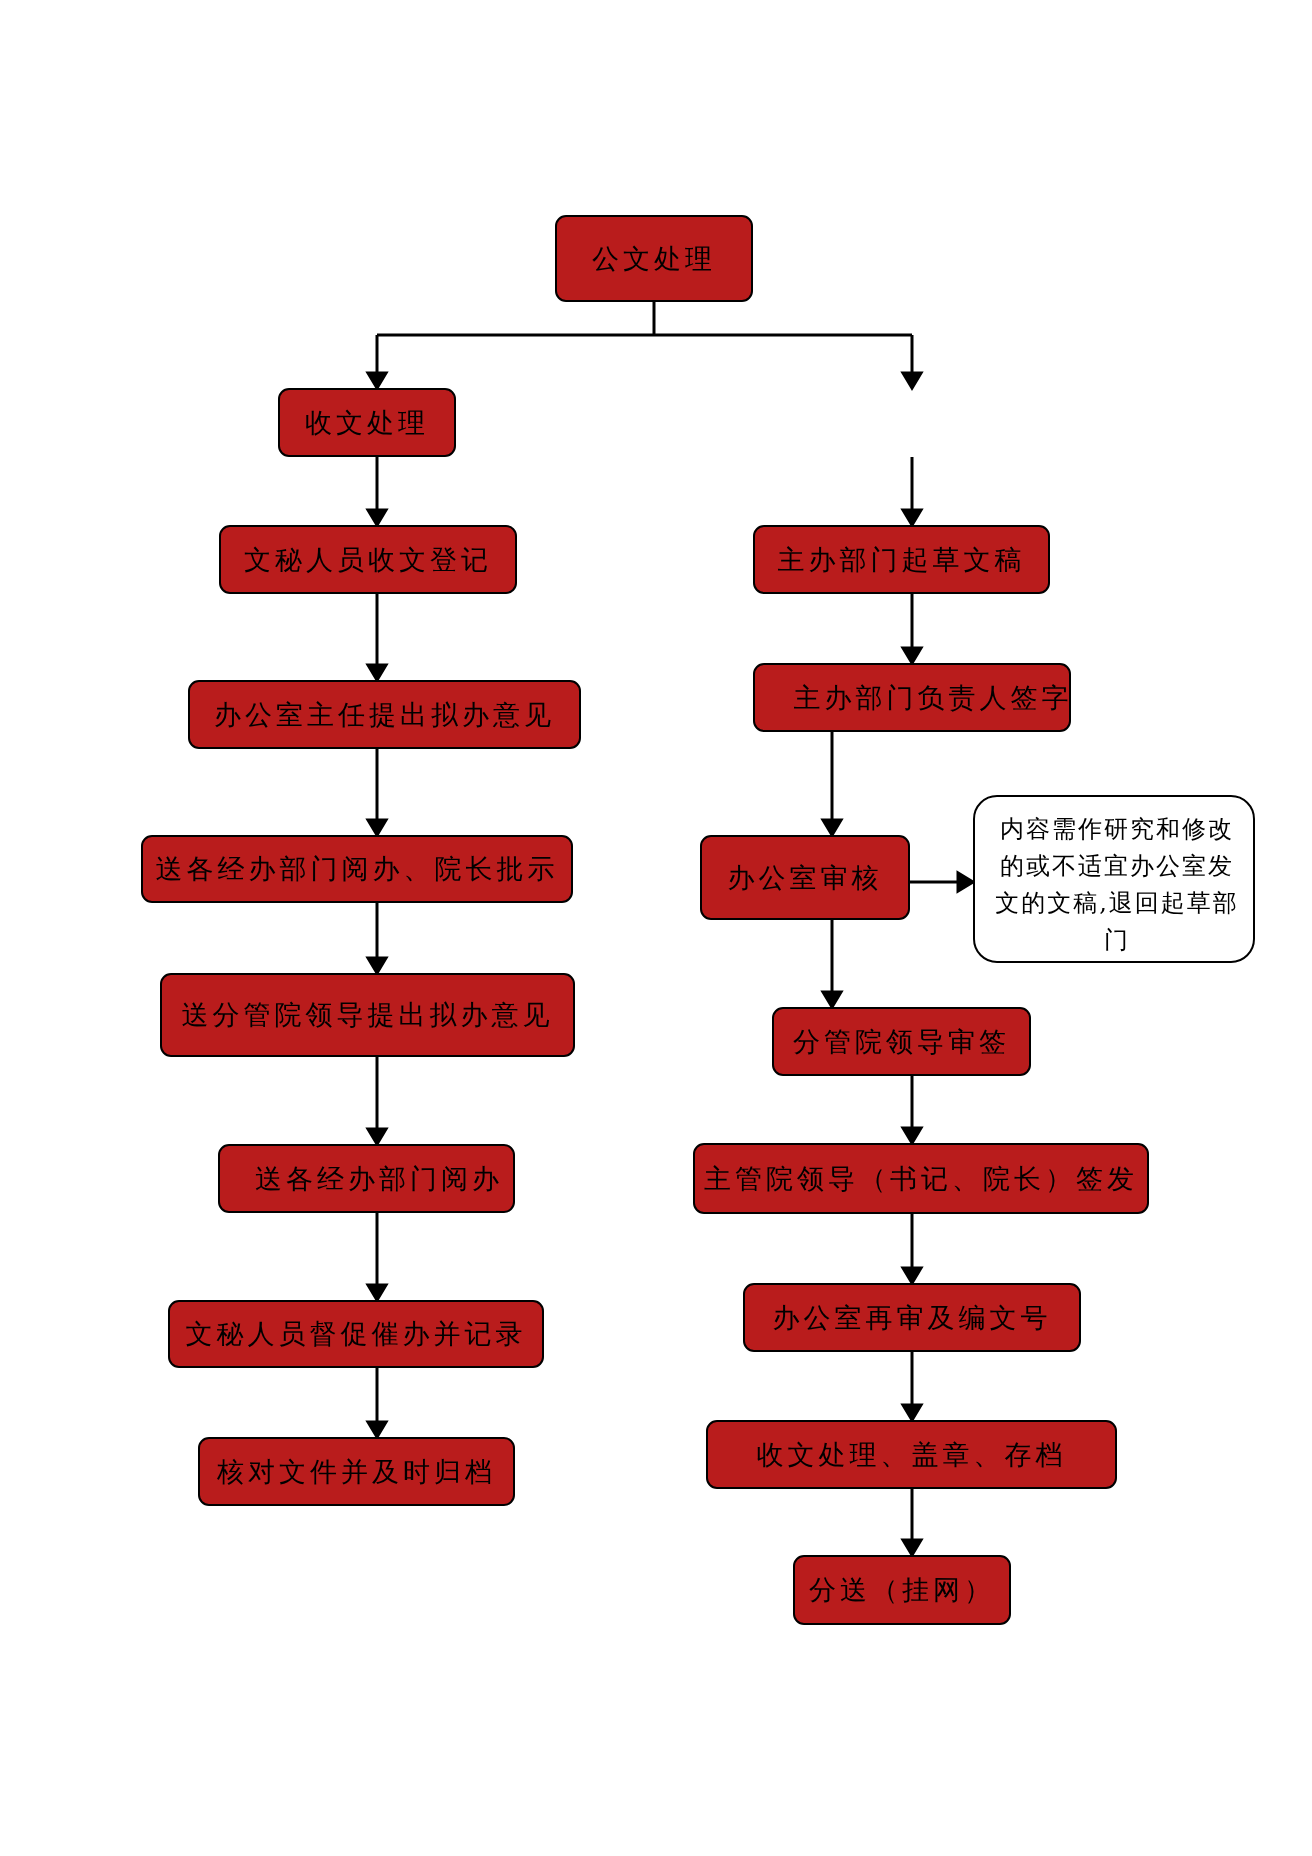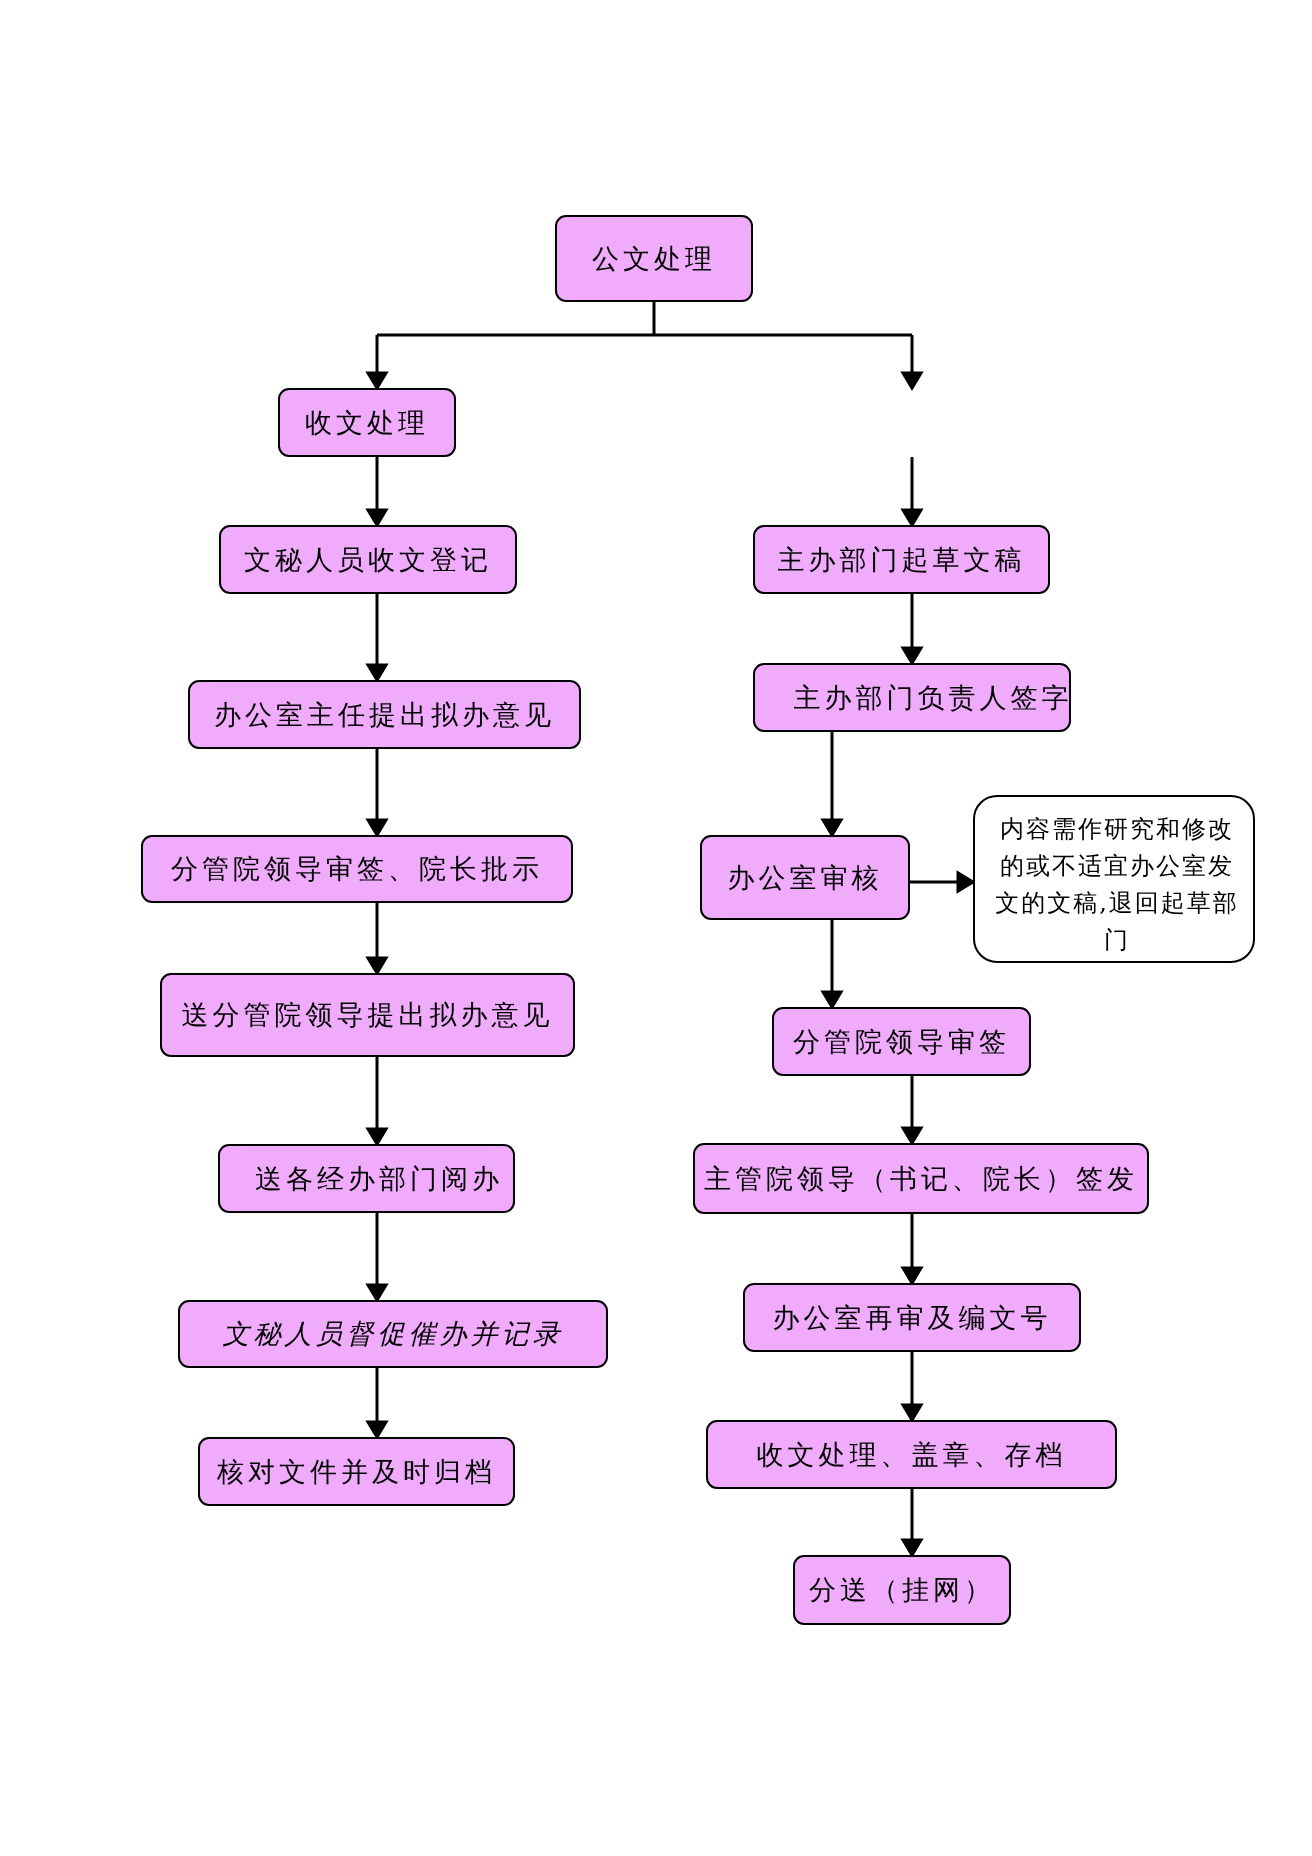--- a/index.html
+++ b/index.html
@@ -18,21 +18,21 @@
   }
   #edges {
     position: absolute;
     left: 0;
     top: 0;
     pointer-events: none;
   }
   .node {
     position: absolute;
     box-sizing: border-box;
-    background: #f0abfc;
+    background: #b91c1c;
     border: 2.5px solid #000000;
     border-radius: 11px;
     display: flex;
     align-items: center;
     justify-content: center;
     font-size: 27px;
     letter-spacing: 4px;
     white-space: nowrap;
     text-align: center;
   }
@@ -50,21 +50,21 @@
     white-space: normal;
   }
   
   #n-root  { left: 555px; top: 215px;  width: 198px; height: 87px; }
   #n-l0    { left: 278px; top: 388px;  width: 178px; height: 69px; }
   #n-l1    { left: 219px; top: 525px;  width: 298px; height: 69px; }
   #n-l2    { left: 180px; top: 680px;  width: 393px; height: 69px; margin-left: 8px; }
   #n-l3    { left: 141px; top: 835px;  width: 432px; height: 68px; }
   #n-l4    { left: 160px; top: 973px;  width: 415px; height: 84px; }
   #n-l5    { left: 218px; top: 1144px; width: 297px; height: 69px; padding-left: 25px; }
-  #n-l6    { left: 178px; top: 1300px; width: 430px; height: 68px; font-style: italic; }
+  #n-l6    { left: 168px; top: 1300px; width: 376px; height: 68px; }
   #n-l7    { left: 198px; top: 1437px; width: 317px; height: 69px; }
   #n-r0    { left: 813px; top: 388px;  width: 197px; height: 69px; }
   #n-r1    { left: 753px; top: 525px;  width: 297px; height: 69px; }
   #n-r2    { left: 753px; top: 663px;  width: 318px; height: 69px; padding-left: 42px; }
   #n-r3    { left: 700px; top: 835px;  width: 210px; height: 85px; }
   #n-note  { left: 973px; top: 795px;  width: 282px; height: 168px; }
   #n-r4    { left: 772px; top: 1007px; width: 259px; height: 69px; }
   #n-r5    { left: 693px; top: 1143px; width: 456px; height: 71px; }
   #n-r6    { left: 743px; top: 1283px; width: 338px; height: 69px; }
   #n-r7    { left: 706px; top: 1420px; width: 411px; height: 69px; }
@@ -121,21 +121,21 @@
       <line x1="910" y1="882" x2="960" y2="882"></line>
         <polygon points="973,882 958,873 958,891"></polygon>
     </g>
   </svg>
 
   <div class="node" id="n-root">公文处理</div>
 
   <div class="node" id="n-l0">收文处理</div>
   <div class="node" id="n-l1">文秘人员收文登记</div>
   <div class="node" id="n-l2">办公室主任提出拟办意见</div>
-  <div class="node" id="n-l3">分管院领导审签、院长批示</div>
+  <div class="node" id="n-l3">送各经办部门阅办、院长批示</div>
   <div class="node" id="n-l4">送分管院领导提出拟办意见</div>
   <div class="node" id="n-l5">送各经办部门阅办</div>
   <div class="node" id="n-l6">文秘人员督促催办并记录</div>
   <div class="node" id="n-l7">核对文件并及时归档</div>
 
   <div class="node" id="n-r1">主办部门起草文稿</div>
   <div class="node" id="n-r2">主办部门负责人签字</div>
   <div class="node" id="n-r3">办公室审核</div>
   <div class="note" id="n-note">内容需作研究和修改的或不适宜办公室发文的文稿,退回起草部门</div>
   <div class="node" id="n-r4">分管院领导审签</div>

